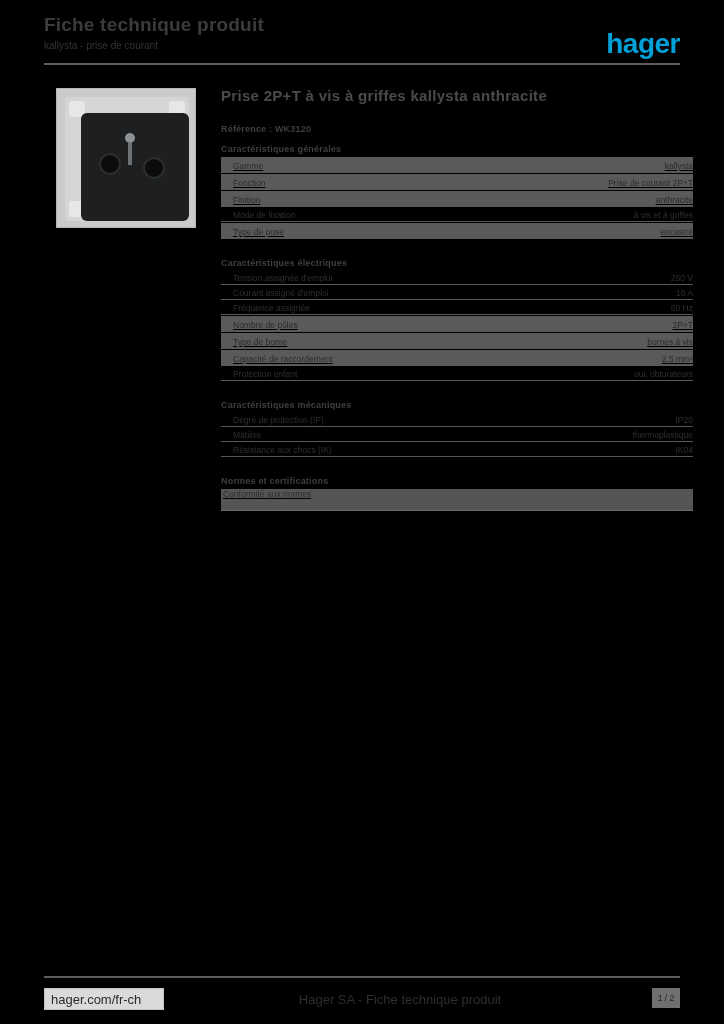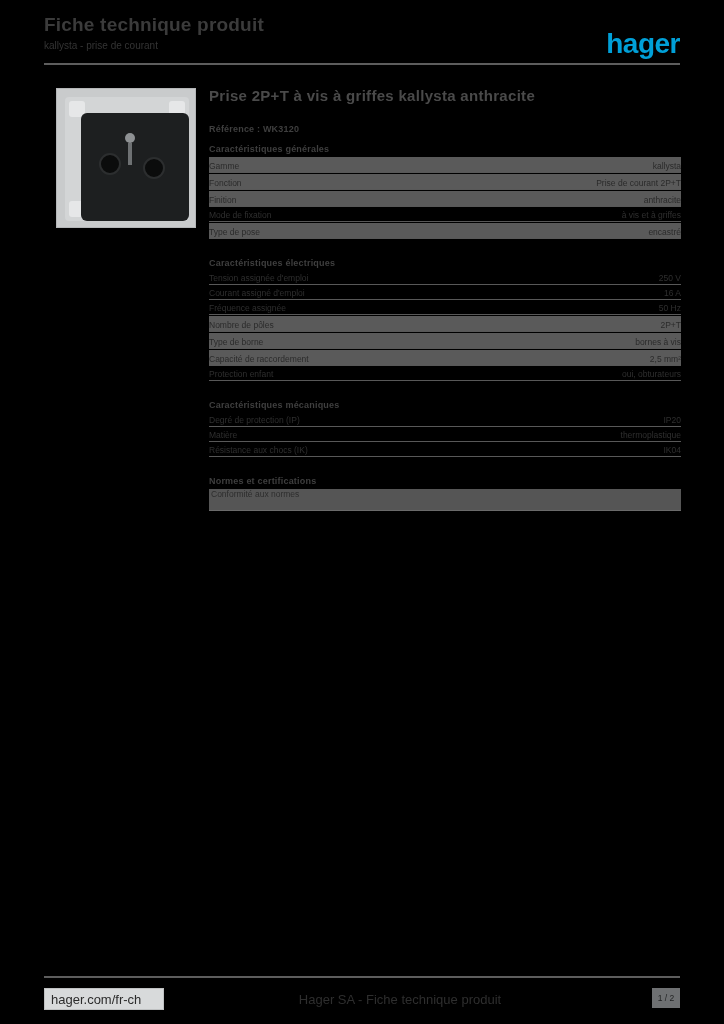--- a/index.html
+++ b/index.html
@@ -120,23 +120,24 @@
   .earth-stem {
     position: absolute;
     left: 47px; top: 30px;
     width: 4px; height: 22px;
     background: #6e7173;
   }
 
   
   .content {
     position: absolute;
-    left: 209px;
+    left: 221px;
     top: 86px;
     width: 472px;
+    text-decoration: underline;
   }
   .product-name {
     font-size: 15px;
     font-weight: bold;
     color: #4a4a4a;
     line-height: 20px;
     margin: 0 0 18px 0;
     letter-spacing: 0.3px;
   }
   .section {
@@ -158,20 +159,21 @@
     color: #2f2f2f;
     border-bottom: 1px solid #585858;
     margin-bottom: 1px;
   }
   .spec-row.tall {
     height: 15px;
   }
   .spec-row .k {
     white-space: nowrap;
     padding-bottom: 1px;
+    padding-left: 12px;
   }
   .spec-row .v {
     white-space: nowrap;
     padding-bottom: 1px;
     text-align: right;
   }
   .band {
     background: #5a5a5a;
   }
   .band .k, .band .v {

